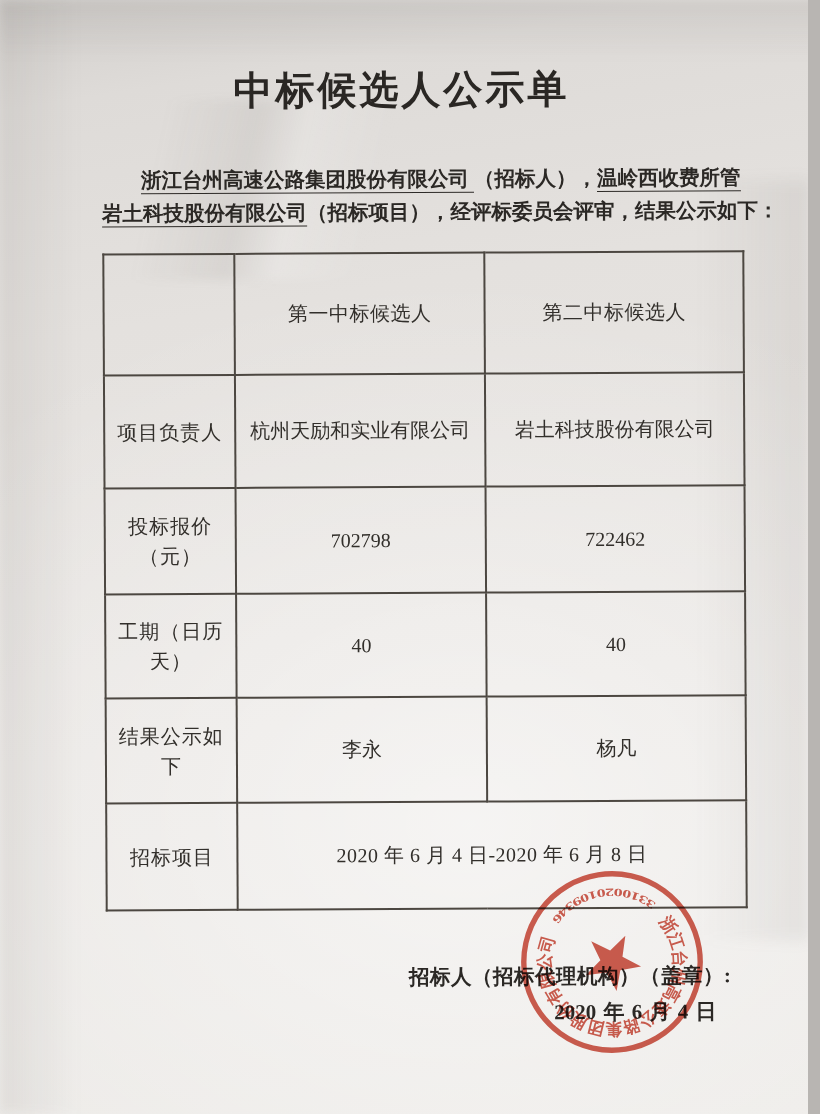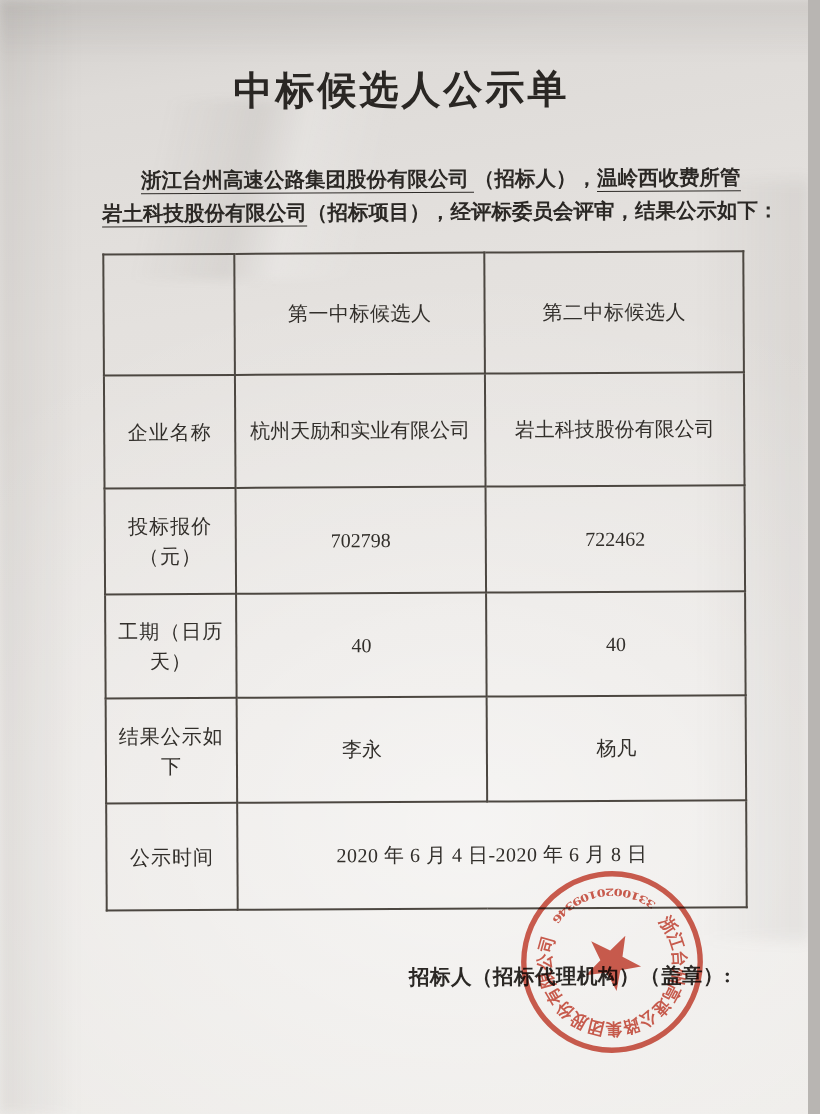--- a/index.html
+++ b/index.html
@@ -76,21 +76,21 @@
           <col style="width:250px">
           <col style="width:259px">
         </colgroup>
       <tbody>
           <tr style="height:121px">
         <td class="lbl"></td>
         <td class="hdr">第一中标候选人</td>
         <td class="hdr">第二中标候选人</td>
       </tr>
       <tr style="height:113px">
-        <td class="lbl">企业名称</td>
+        <td class="lbl">项目负责人</td>
         <td>杭州天励和实业有限公司</td>
         <td>岩土科技股份有限公司</td>
       </tr>
       <tr style="height:106px">
         <td class="lbl">投标报价
 （元）</td>
         <td class="num">702798</td>
         <td class="num">722462</td>
       </tr>
       <tr style="height:104px">
@@ -98,27 +98,28 @@
 天）</td>
         <td class="num">40</td>
         <td class="num">40</td>
       </tr>
       <tr style="height:105px">
         <td class="lbl">结果公示如下</td>
         <td>李永</td>
         <td>杨凡</td>
       </tr>
       <tr style="height:107px">
-        <td class="lbl">公示时间</td>
+        <td class="lbl">招标项目</td>
         <td colspan="2" class="spanv">2020 年 6 月 4 日-2020 年 6 月 8 日</td>
       </tr>
     </tbody>
       </table>
 
     <div class="sign-line">招标人（招标代理机构）（盖章）:</div>
+    <div class="sign-date">2020 年 6 月 4 日</div>
   </div>
 
   <svg class="stamp" viewBox="0 0 200 200">
     <defs>
       <path id="nameArc" d="M 50.4 138.8 A 63 63 0 1 1 149.6 138.8" fill="none"></path>
       <path id="codeArc" d="M 38.6 143 A 75 75 0 0 0 161.4 143" fill="none"></path>
     </defs>
     <g transform="rotate(171 100 100)">
       <circle cx="100" cy="100" r="90" fill="none" stroke-width="5.5" stroke="#c8402f"></circle>
       <polygon points="100,70 107.05,90.29 128.53,90.73 111.41,103.71 117.63,124.27 100,112 82.37,124.27 88.59,103.71 71.47,90.73 92.95,90.29" fill="#c8402f"></polygon>

